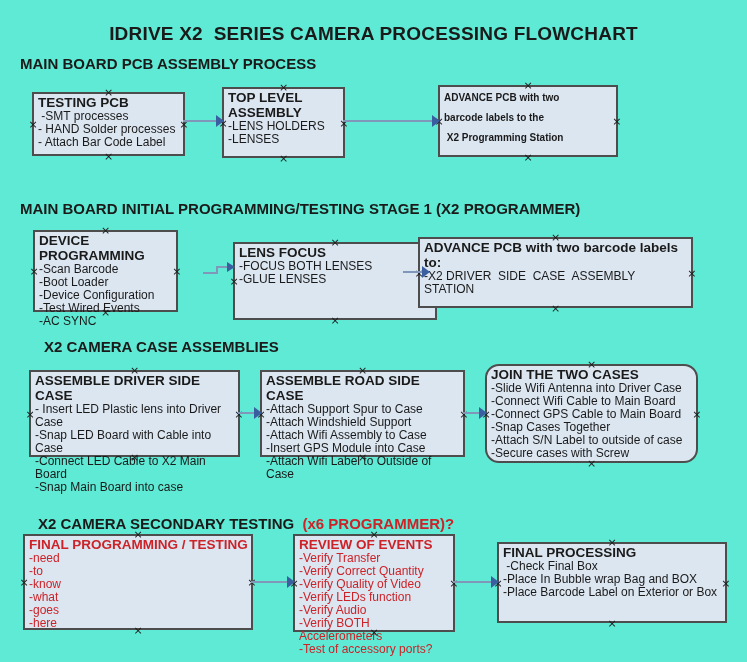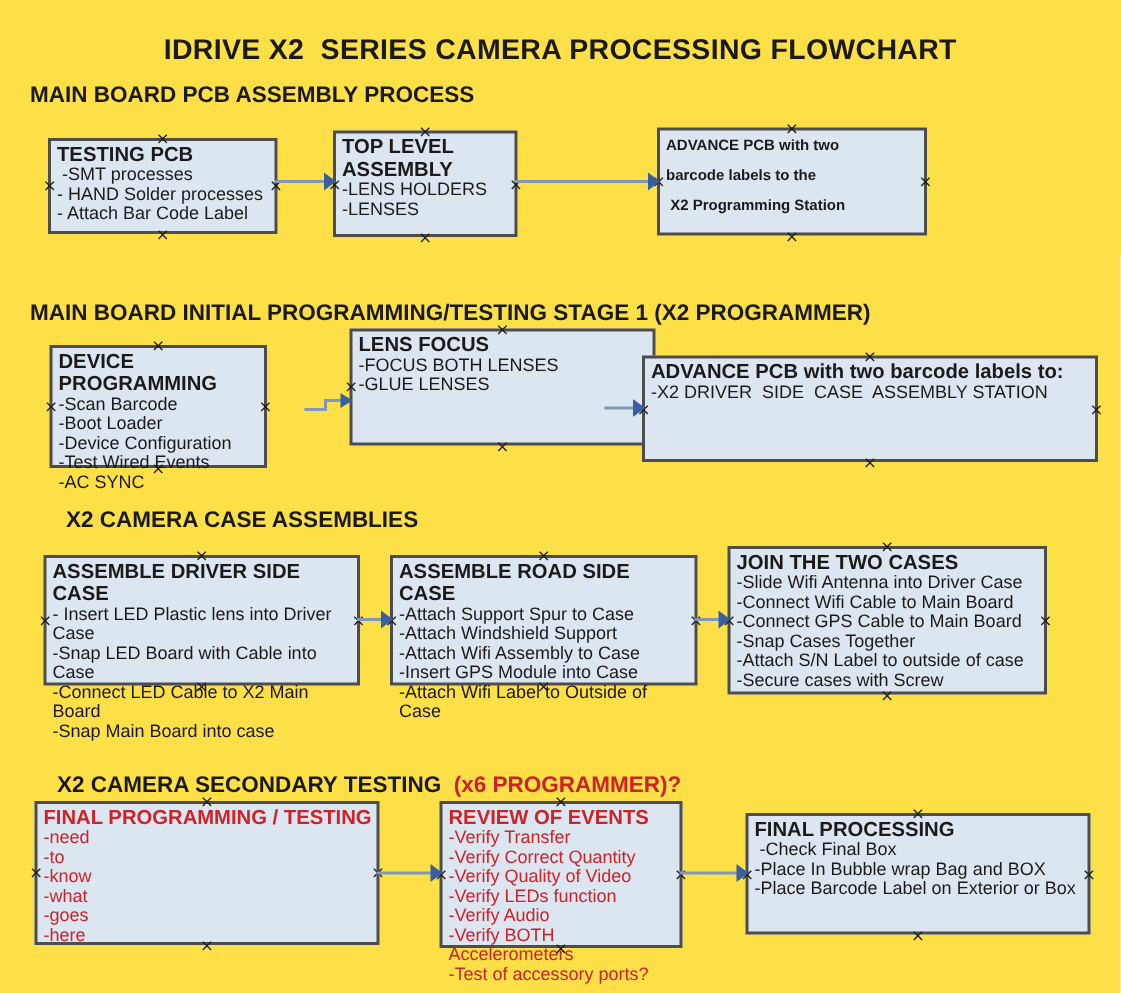--- a/index.html
+++ b/index.html
@@ -1,17 +1,17 @@
 <!DOCTYPE html>
 <html style="--box_fill: #dce6f1; --box_border: #4d4d4d; --text: #1a1a1a; --red_accent: #cc2228; --arrow_line: #8097b9; --arrow_head: #3a5fa0;"><head>
 <meta charset="utf-8">
 <style>
   html,body{margin:0;padding:0;background:#ffffff;}
   #canvas{
-    position:relative;width:747px;height:662px;background:#fde047;
+    position:relative;width:747px;height:662px;background:#5eead4;
     font-family:"Liberation Sans",sans-serif;color:var(--text,#1a1a1a);
     overflow:hidden;
   }
   .page-title{
     position:absolute;top:23px;left:0;width:747px;text-align:center;
     font-size:19px;font-weight:bold;white-space:pre-wrap;letter-spacing:.2px;
   }
   .section-heading{
     position:absolute;font-size:15px;font-weight:bold;white-space:pre-wrap;
   }
@@ -96,30 +96,30 @@
     <div class="box-item">-Scan Barcode</div>
     <div class="box-item">-Boot Loader</div>
     <div class="box-item">-Device Configuration</div>
     <div class="box-item">-Test Wired Events</div>
     <div class="box-item">-AC SYNC</div>
   <span class="handle h-t">×</span>
       <span class="handle h-b">×</span>
       <span class="handle h-l">×</span>
       <span class="handle h-r">×</span>
     </div>
-  <div class="box" style="left:233px;top:219px;width:204px;height:78px;">
+  <div class="box" style="left:233px;top:242px;width:204px;height:78px;">
     <div class="box-title">LENS FOCUS</div>
     <div class="box-item">-FOCUS BOTH LENSES</div>
     <div class="box-item">-GLUE LENSES</div>
   <span class="handle h-t">×</span>
       <span class="handle h-b">×</span>
       <span class="handle h-l">×</span>
       <span class="handle h-r">×</span>
     </div>
-  <div class="box" style="left:428px;top:237px;width:304px;height:71px;">
+  <div class="box" style="left:418px;top:237px;width:275px;height:71px;">
     <div class="box-title">ADVANCE PCB with two barcode labels to:</div>
     <div class="box-item">-X2 DRIVER  SIDE  CASE  ASSEMBLY STATION</div>
   <span class="handle h-t">×</span>
       <span class="handle h-b">×</span>
       <span class="handle h-l">×</span>
       <span class="handle h-r">×</span>
     </div>
 
   <div class="box" style="left:29px;top:370px;width:211px;height:87px;">
     <div class="box-title">ASSEMBLE DRIVER SIDE CASE</div>
@@ -137,21 +137,21 @@
     <div class="box-item">-Attach Support Spur to Case</div>
     <div class="box-item">-Attach Windshield Support</div>
     <div class="box-item">-Attach Wifi Assembly to Case</div>
     <div class="box-item">-Insert GPS Module into Case</div>
     <div class="box-item">-Attach Wifi Label to Outside of Case</div>
   <span class="handle h-t">×</span>
       <span class="handle h-b">×</span>
       <span class="handle h-l">×</span>
       <span class="handle h-r">×</span>
     </div>
-  <div class="box" style="left:485px;top:364px;width:213px;height:99px;">
+  <div class="box" style="left:485px;top:364px;width:213px;height:99px;border-radius:14px;">
     <div class="box-title">JOIN THE TWO CASES</div>
     <div class="box-item">-Slide Wifi Antenna into Driver Case</div>
     <div class="box-item">-Connect Wifi Cable to Main Board</div>
     <div class="box-item">-Connect GPS Cable to Main Board</div>
     <div class="box-item">-Snap Cases Together</div>
     <div class="box-item">-Attach S/N Label to outside of case</div>
     <div class="box-item">-Secure cases with Screw</div>
   <span class="handle h-t">×</span>
       <span class="handle h-b">×</span>
       <span class="handle h-l">×</span>

